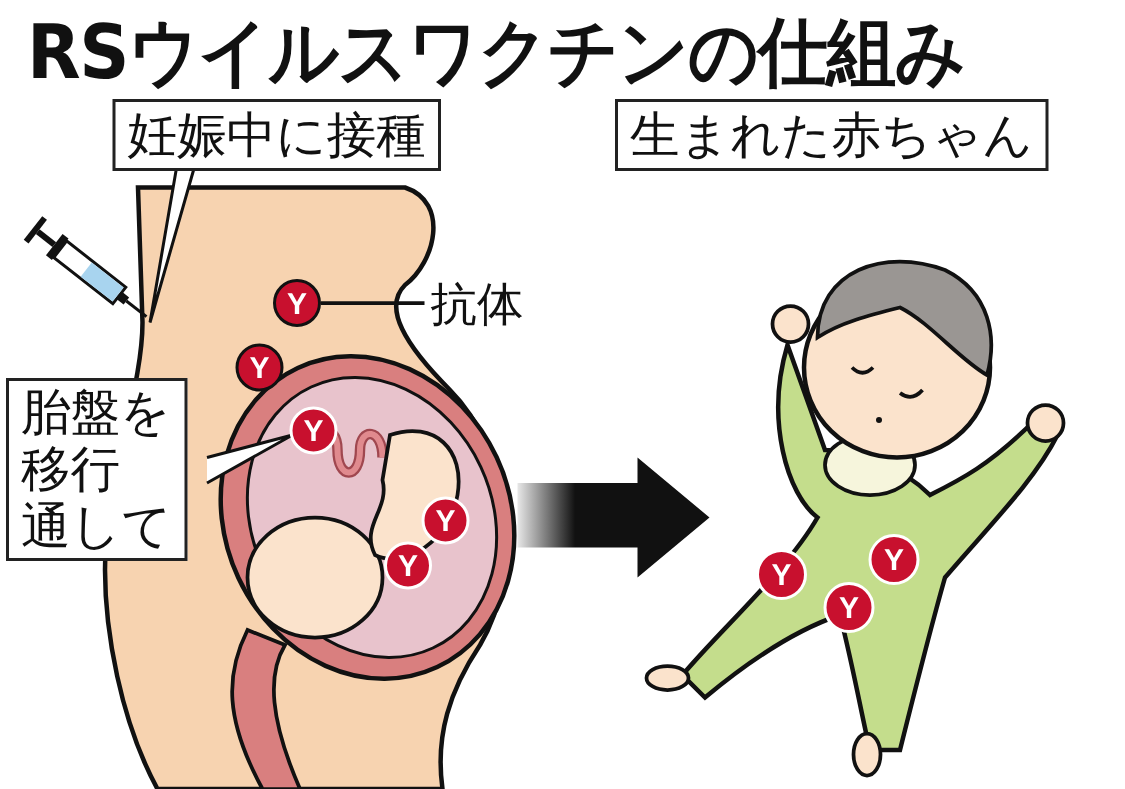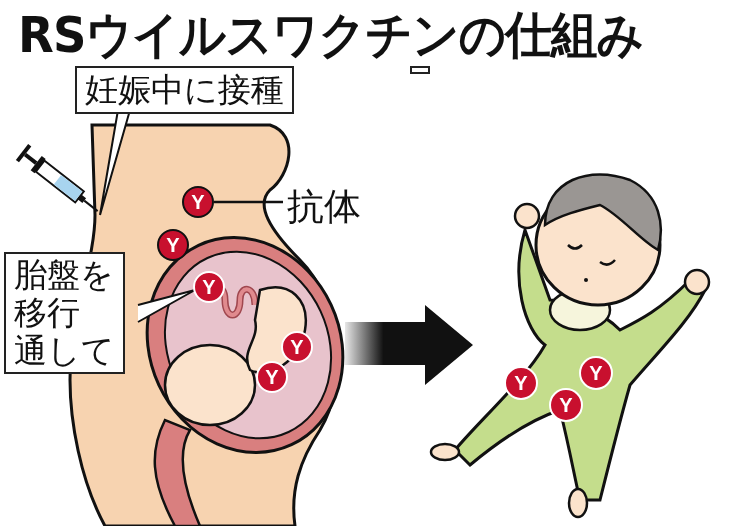--- a/index.html
+++ b/index.html
@@ -1,20 +1,20 @@
 <!DOCTYPE html>
 <html><head>
 <meta charset="utf-8">
 <style>
   html,body{margin:0;padding:0;background:#fff;}
   body{width:750px;height:526px;position:relative;overflow:hidden;font-family:"DejaVu Sans",sans-serif;}
   .title{position:absolute;left:18px;top:2px;font-size:50px;font-weight:bold;color:#111;letter-spacing:-1px;white-space:nowrap;transform:scaleX(0.93);transform-origin:left top;}
   .box{position:absolute;background:#fff;border:2px solid #222;color:#111;font-size:33px;line-height:40px;padding:2px 8px;white-space:nowrap;}
   svg.art{position:absolute;left:0;top:0;}
-  .lbl{position:absolute;font-size:37px;color:#111;}
+  .lbl{position:absolute;font-size:31px;color:#111;}
 </style>
 </head>
 <body>
 
 <div class="title">RSウイルスワクチンの仕組み</div>
 
 <svg class="art" width="750" height="526" viewBox="0 0 750 526">
 
   <path d="M92 125 L270 125 C300 135 290 175 270 190 C255 205 270 230 300 260 C340 300 350 380 320 430 C300 460 290 490 295 526 L105 526 C80 480 70 420 70 380 C70 320 95 260 95 215 Z" fill="#f7d3b0" stroke="#111" stroke-width="3"></path>
 
@@ -107,13 +107,14 @@
 
 <div class="lbl" style="left:287px;top:182px;">抗体</div>
 
 <div class="box" style="left:4px;top:252px;line-height:38px;">
   <div>胎盤を</div>
   <div>移行</div>
   <div>通して</div>
 </div>
 
 <div class="box" style="left:410px;top:66px;line-height:40px;">
+  <div>生まれた赤ちゃん</div>
 </div>
 
 </body></html>

